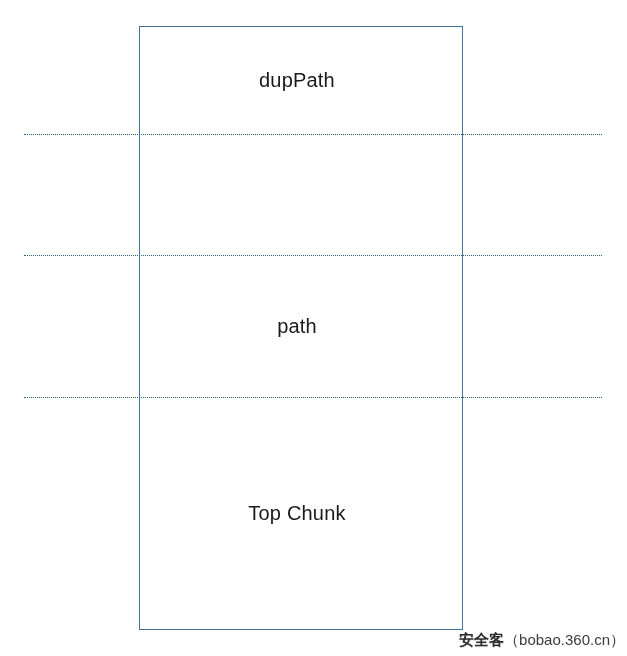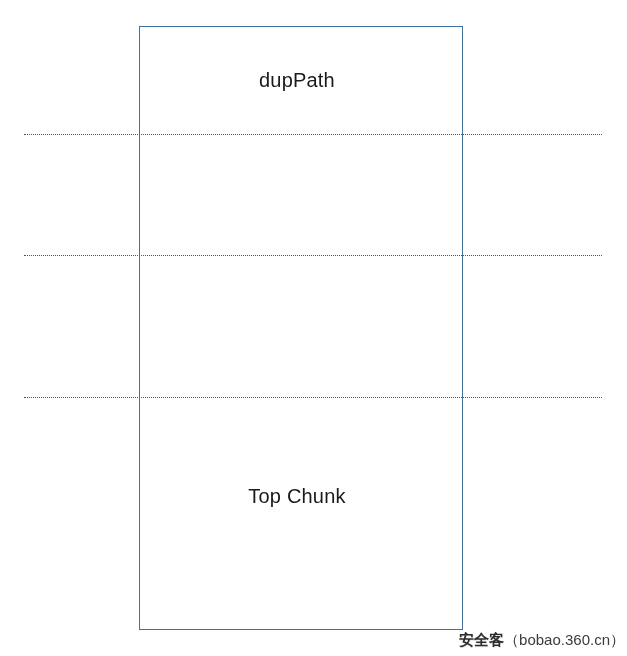--- a/index.html
+++ b/index.html
@@ -42,21 +42,21 @@
     position: absolute;
     left: 139px;
     width: 316px;
     display: flex;
     align-items: center;
     justify-content: center;
   }
   .band.b1 { top: 26px;  height: 108px; }
   .band.b2 { top: 134px; height: 121px; }
   .band.b3 { top: 255px; height: 142px; }
-  .band.b4 { top: 380px; height: 233px; }
+  .band.b4 { top: 397px; height: 233px; }
   .band-label {
     font-size: 20px;
     color: var(--label-color, #1A1A1A);
     letter-spacing: 0.2px;
     white-space: nowrap;
   }
   
   .watermark {
     position: absolute;
     right: 2px;
@@ -83,20 +83,23 @@
 
   <div class="divider d1"></div>
   <div class="divider d2"></div>
   <div class="divider d3"></div>
 
   <div class="memory-box"></div>
 
   <div class="band b1">
     <span class="band-label">dupPath</span>
   </div>
+  <div class="band b3">
+    <span class="band-label">path</span>
+  </div>
   <div class="band b4">
     <span class="band-label">Top Chunk</span>
   </div>
 
   <div class="watermark">
     <span class="site-name">安全客</span><span class="site-url">（bobao.360.cn）</span>
   </div>
 
 </div>
 

